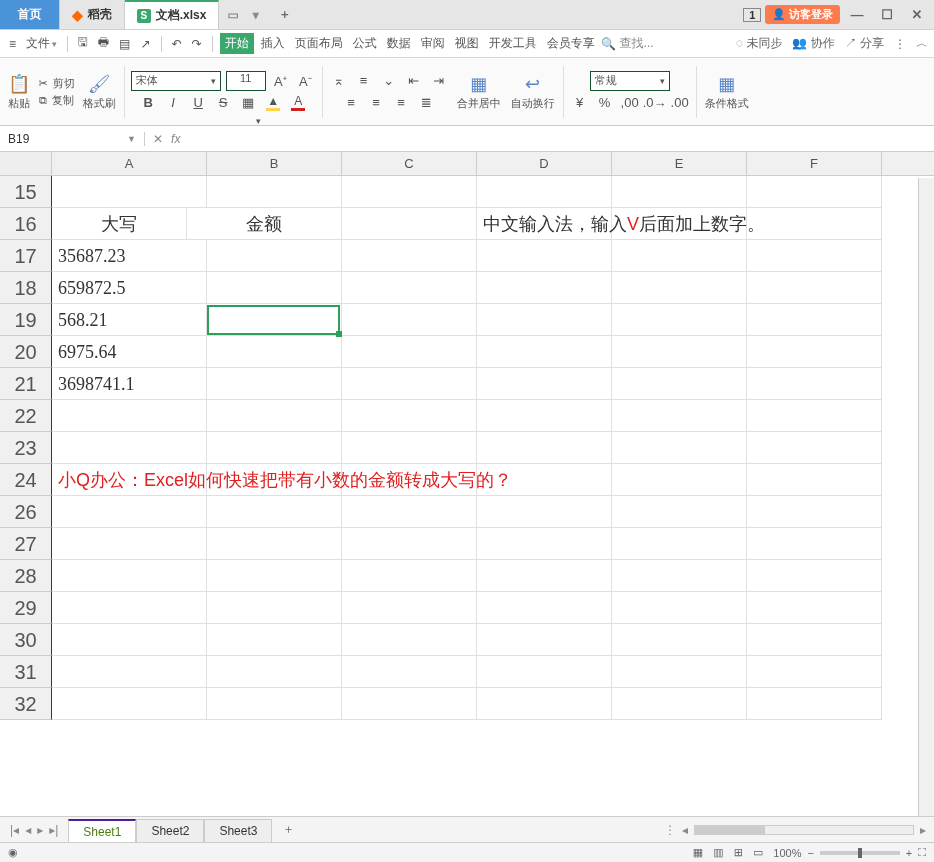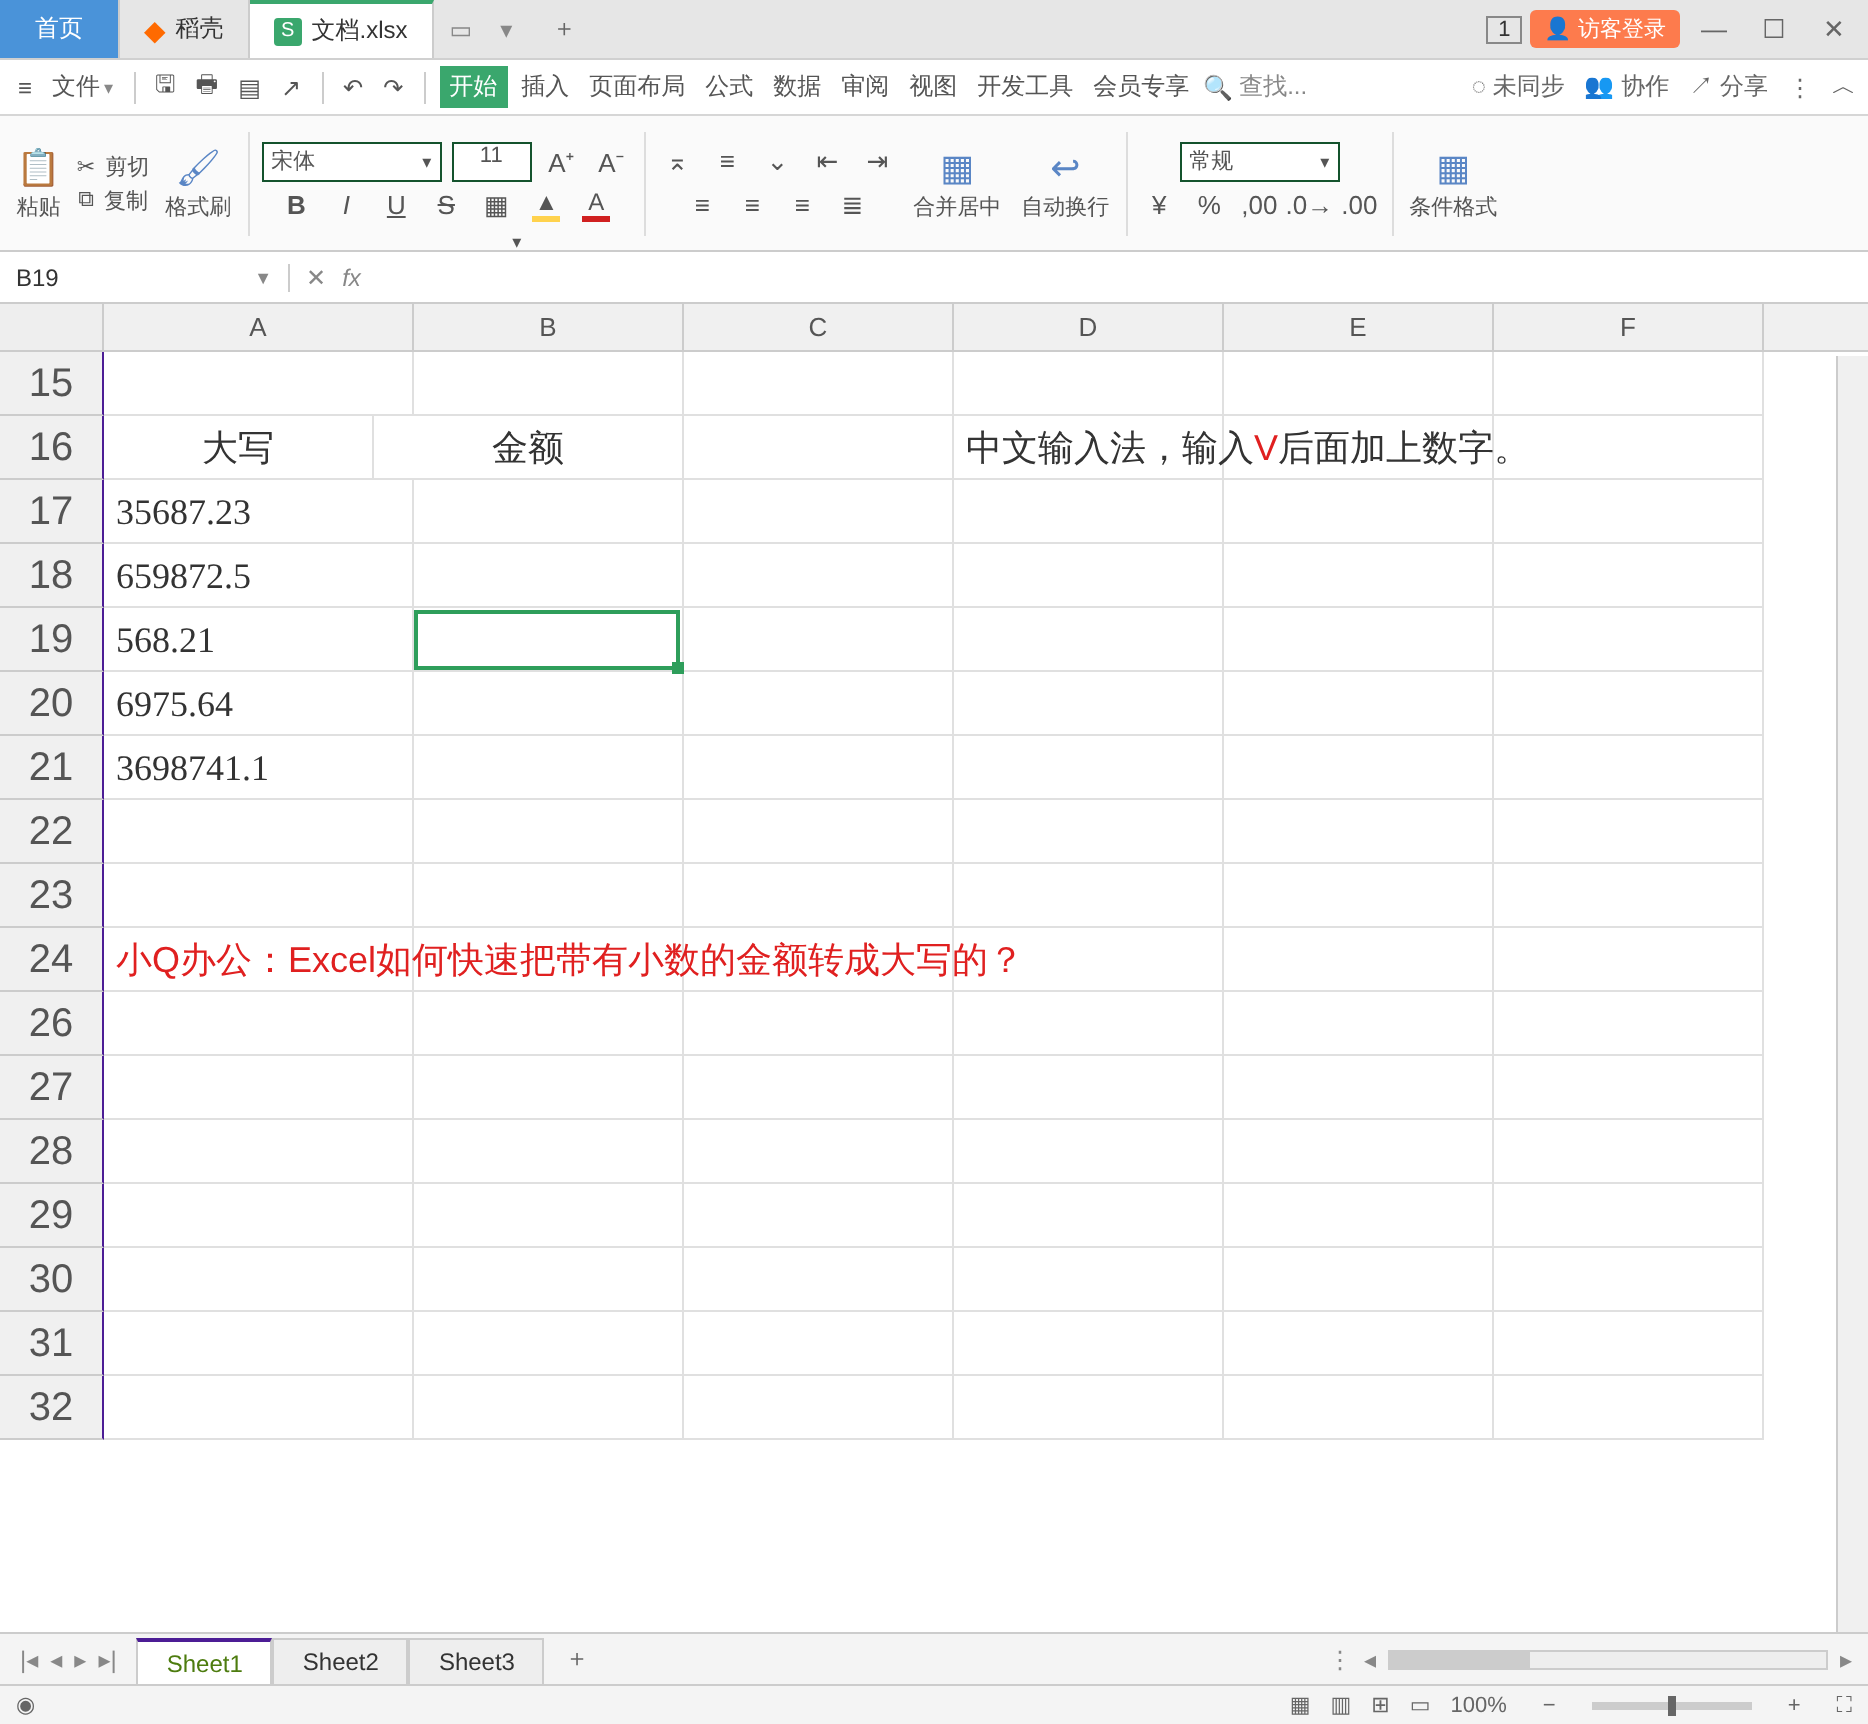--- a/index.html
+++ b/index.html
@@ -1,19 +1,19 @@
 <!DOCTYPE html>
 <html><head>
 <meta charset="utf-8">
 <style>
 * { box-sizing: border-box; margin: 0; padding: 0; font-family: "Microsoft YaHei", Arial, sans-serif; }
 body { width: 934px; height: 862px; background: #fff; font-size: 12px; color: #333; overflow: hidden; position: relative; }
 
 
-.titlebar { height: 30px; background: #e6e6e6; display: flex; align-items: stretch; border-bottom: 1px solid #d0d0d0; }
+.titlebar { height: 30px; background: #e6e6e6; display: flex; align-items: stretch; border-bottom: 1px solid #d0d0d0; font-weight: bold; }
 .tab { display: flex; align-items: center; padding: 0 12px; gap: 5px; border-right: 1px solid #ccc; cursor: pointer; font-size: 12px; }
 .tab.home { background: #4a93d9; color: #fff; width: 60px; justify-content: center; }
 .tab.orange .ticon { color: #ff6a00; font-size: 14px; }
 .tab.doc { background: #fff; border-top: 2px solid #3aa76d; }
 .tab.doc .ticon { background: #3aa76d; color: #fff; width: 14px; height: 14px; display: inline-flex; align-items: center; justify-content: center; font-size: 10px; border-radius: 2px; }
 .tab-ctl { display: flex; align-items: center; gap: 14px; padding: 0 8px; color: #888; }
 .titlebar .spacer { flex: 1; }
 .win-ctrls { display: flex; align-items: center; gap: 4px; padding-right: 4px; }
 .win-ctrls .badge { border: 1px solid #888; padding: 0 5px; font-size: 11px; }
 .win-ctrls .login { background: #fd7b4d; color: #fff; padding: 2px 7px; border-radius: 3px; font-size: 11px; display: flex; align-items: center; gap: 3px; }
@@ -78,21 +78,21 @@
 .sheet-tabs { display: flex; }
 .sheet-tab { padding: 4px 14px; border: 1px solid #ccc; border-bottom: none; background: #eee; margin-top: 2px; cursor: pointer; }
 .sheet-tab.active { background: #fff; color: #4d7c0f; border-top: 2px solid #4c1d95; }
 .sheet-add { padding: 0 10px; color: #666; }
 .hscroll { flex: 1; display: flex; align-items: center; padding: 0 8px; gap: 6px; color: #888; justify-content: flex-end; }
 .hscroll .track { flex: 0 0 220px; height: 10px; background: #eee; border: 1px solid #ccc; position: relative; }
 .hscroll .thumb { position: absolute; left: 0; top: 0; bottom: 0; width: 70px; background: #ccc; }
 
 .statusbar { position: absolute; left: 0; right: 0; bottom: 0; height: 20px; border-top: 1px solid #ccc; display: flex; align-items: center; justify-content: space-between; padding: 0 8px; background: #f4f4f4; font-size: 11px; color: #666; }
 .status-icons { display: flex; gap: 10px; align-items: center; }
-.zoom { display: flex; align-items: center; gap: 18px; text-align: center; }
+.zoom { display: flex; align-items: center; gap: 6px; text-align: center; }
 .zoom .ztrack { width: 80px; height: 4px; background: #ccc; position: relative; }
 .zoom .zthumb { position: absolute; left: 38px; top: -3px; width: 4px; height: 10px; background: #666; }
 
 
 .vscroll { position: absolute; right: 0; top: 178px; bottom: 46px; width: 16px; background: #f0f0f0; border-left: 1px solid #ccc; }
 </style>
 </head>
 <body>
 
 <div class="titlebar">

